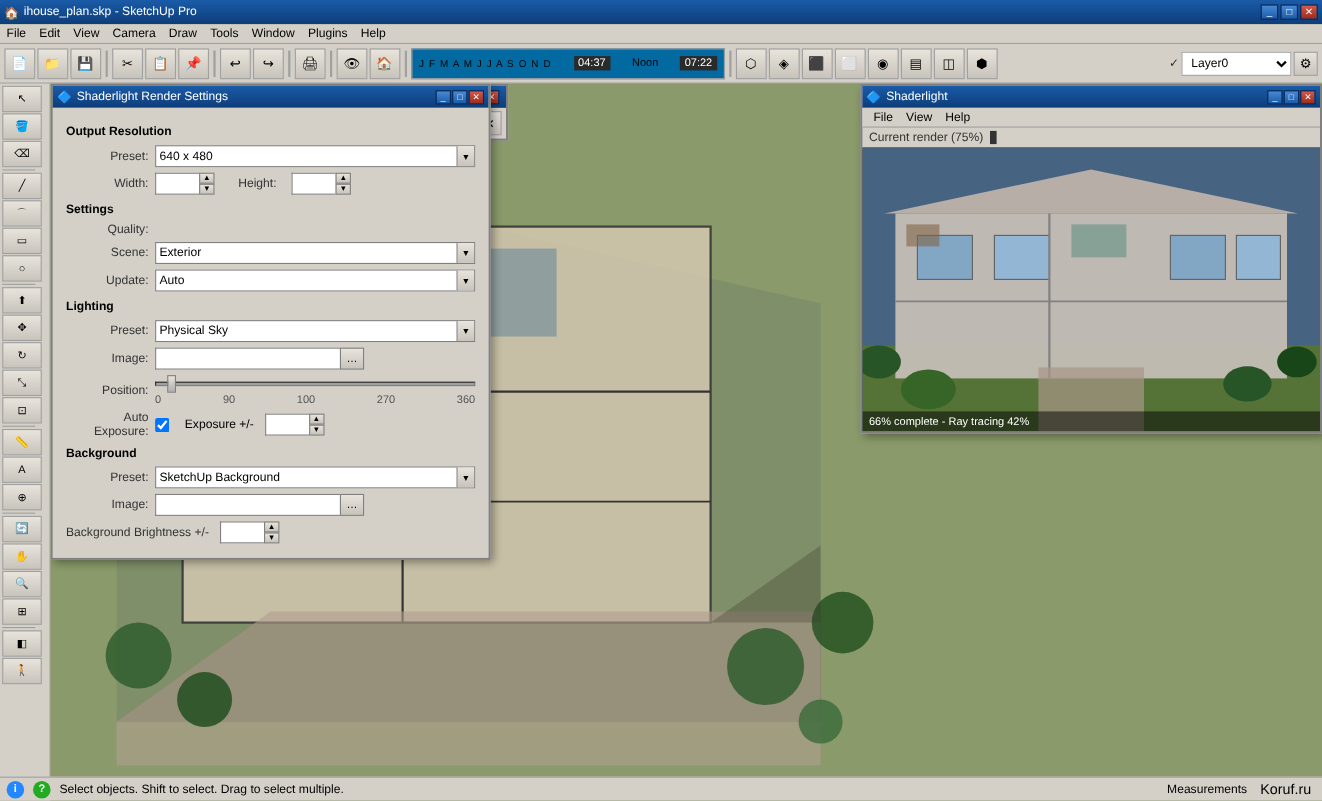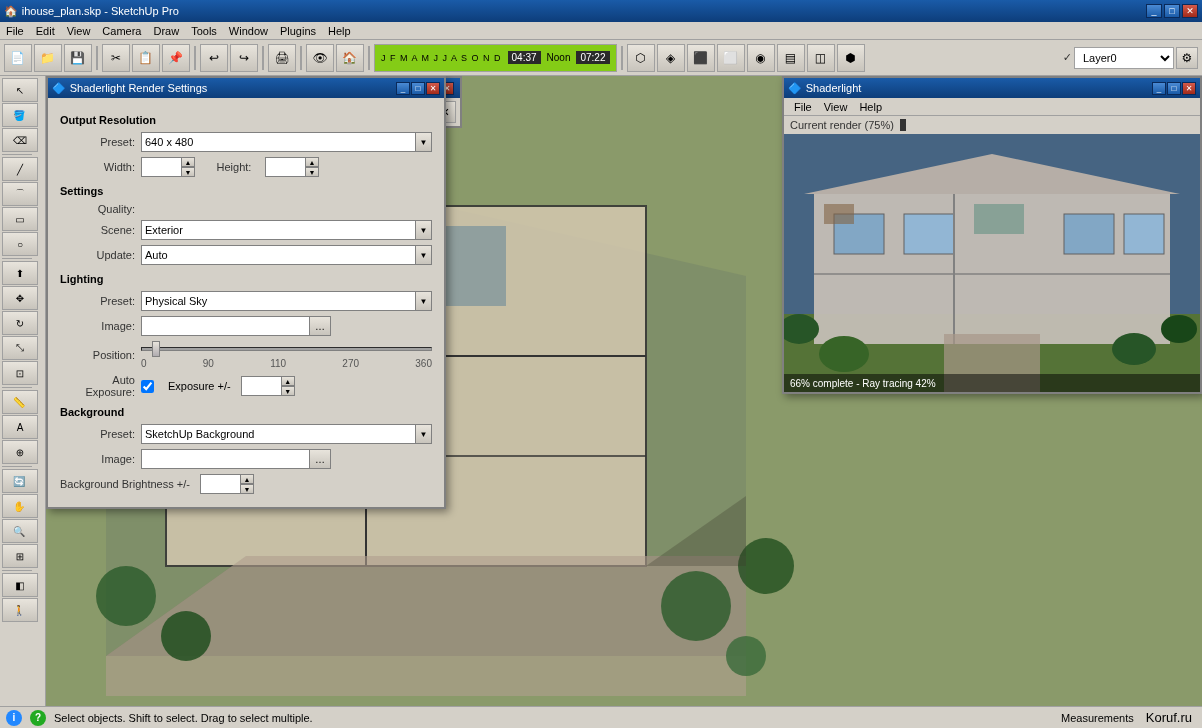--- a/index.html
+++ b/index.html
@@ -68,22 +68,22 @@
       justify-content: center;
       font-size: 12px;
     }
     .toolbar-sep { width: 2px; height: 24px; background: #a0a0a0; margin: 0 2px; }
     .toolbar-right { margin-left: auto; display: flex; align-items: center; gap: 4px; }
 
     
     .time-bar {
       display: flex;
       align-items: center;
-      gap: 6px;
-      background: #84cc16;
+      gap: 20px;
+      background: #0369a1;
       border: 1px solid #a0a0a0;
       padding: 2px 6px;
       height: 28px;
       font-size: 10px;
     }
 
     
     .layer-dropdown {
       display: flex;
       align-items: center;
@@ -722,21 +722,21 @@
           <span class="form-label">Position:</span>
           <div style="flex:1;">
             <div class="slider-track">
               <div class="pos-slider-line">
                 <div class="pos-slider-thumb"></div>
               </div>
             </div>
             <div class="pos-labels">
               <span>0</span>
               <span>90</span>
-              <span>110</span>
+              <span>100</span>
               <span>270</span>
               <span>360</span>
             </div>
           </div>
         </div>
 
         <div class="form-row checkbox-row">
           <span class="form-label">Auto Exposure:</span>
           <input type="checkbox" checked="" style="">
           <span style="margin-left:8px;">Exposure +/-</span>

